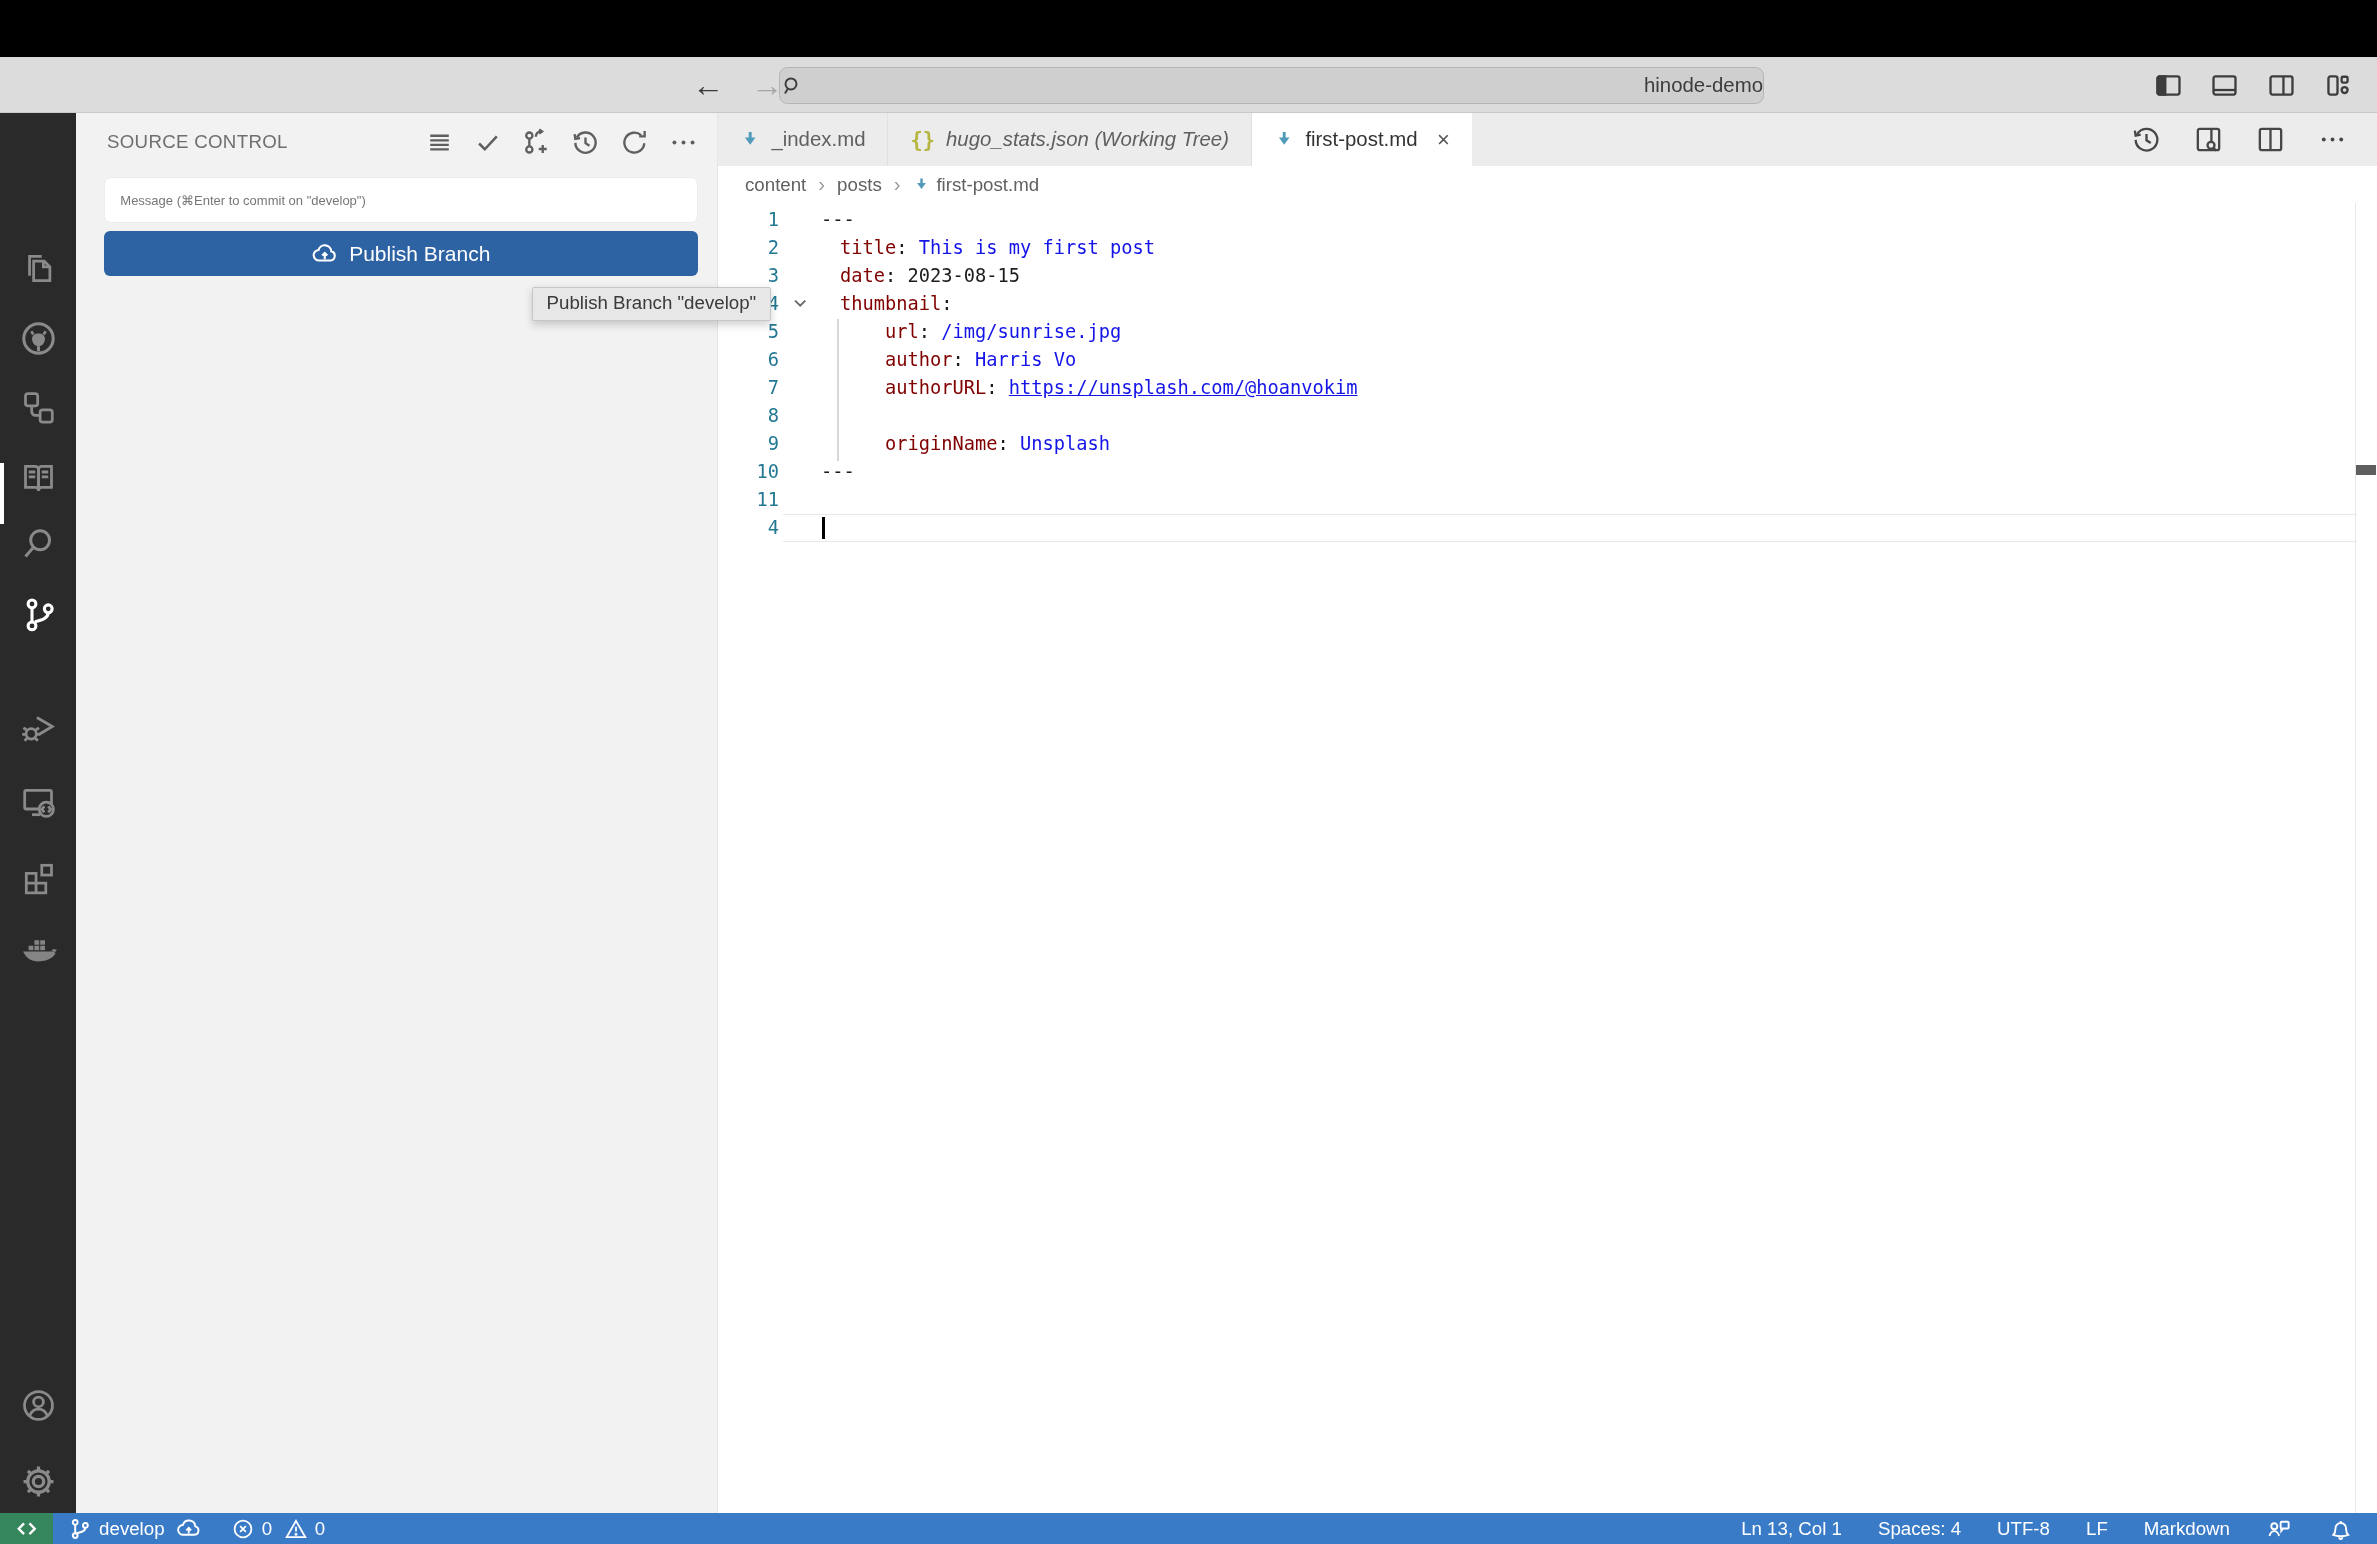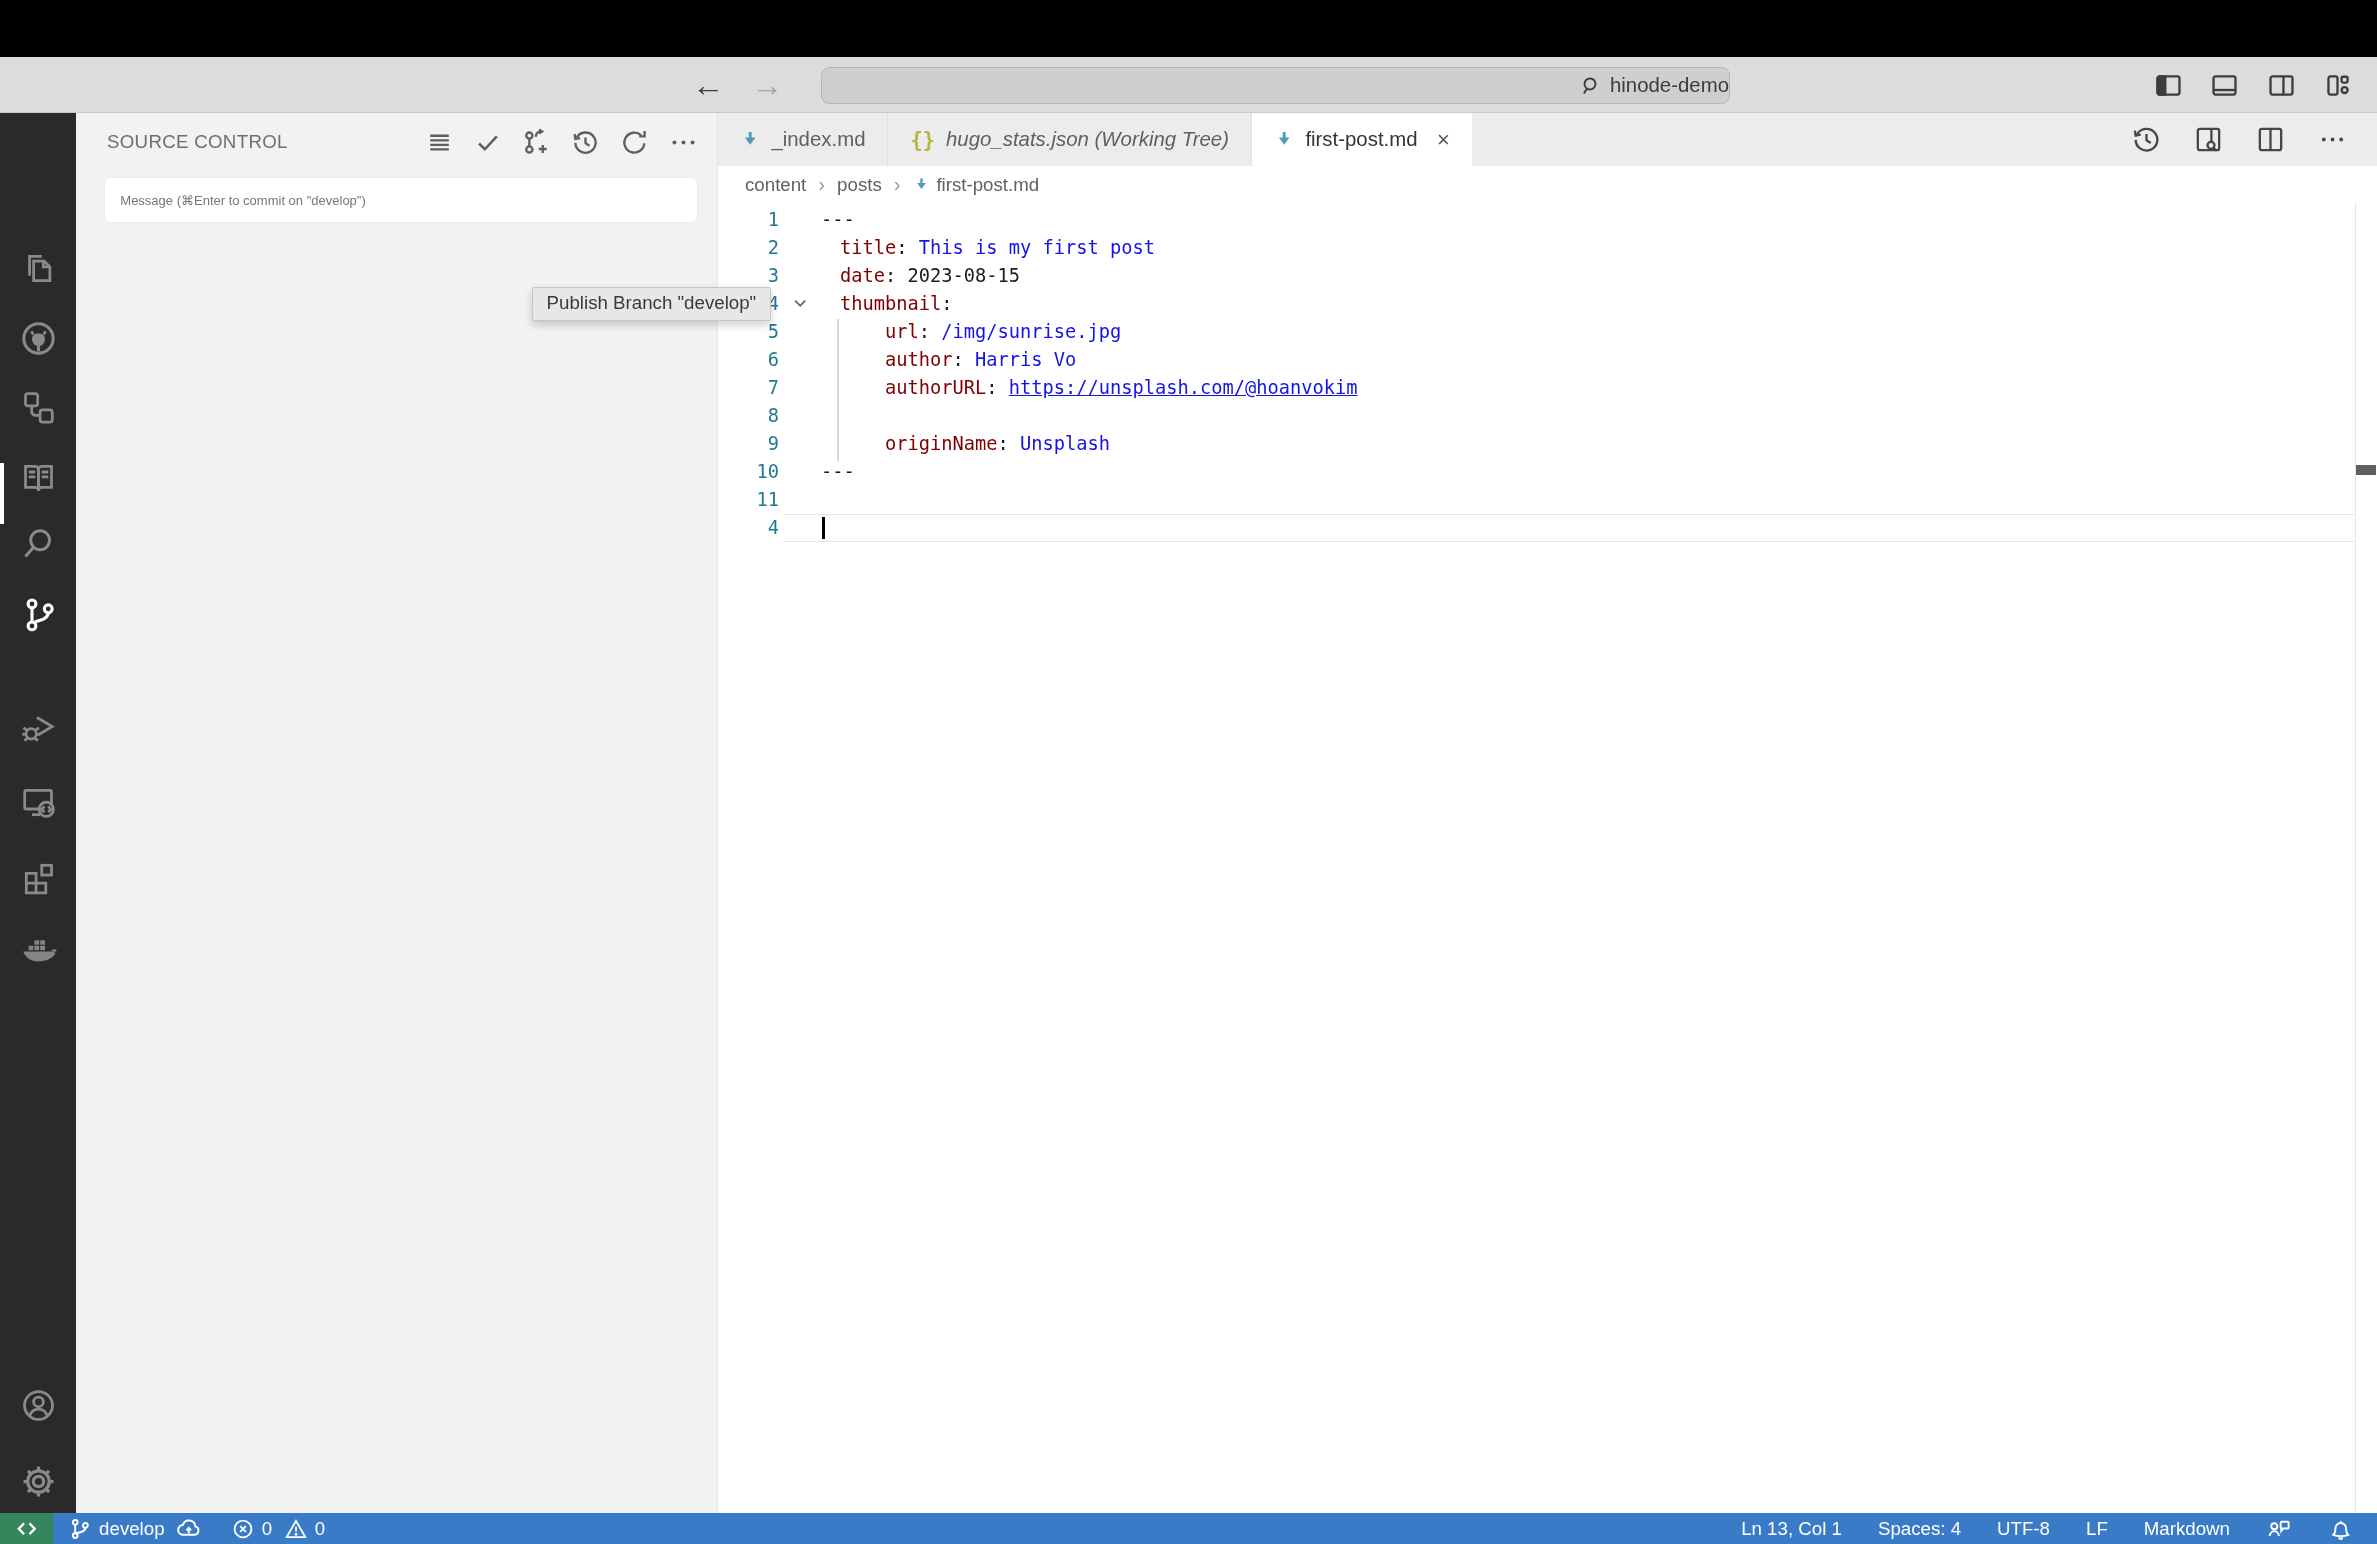--- a/index.html
+++ b/index.html
@@ -9,24 +9,24 @@
   svg { display: block; }
 
   
   .menu-strip { height: 57px; background: #000; }
   .titlebar { height: 56px; background: #dcdcdc; position: relative;
     border-bottom: 0.8px solid #c9c9c9; }
   .nav-arrows { position: absolute; left: 692px; top: 0; height: 56px;
     display: flex; align-items: center; gap: 27px; font-size: 32px; }
   .arrow-back { color: #3c3c3c; }
   .arrow-fwd { color: #a6a6a6; }
-  .search-box { position: absolute; left: 779px; top: 10.2px; width: 909px; height: 37px;
+  .search-box { position: absolute; left: 779px; top: 10.2px; width: 985px; height: 37px;
     background: #cfcfcf; border: 0.8px solid #b5b5b5; border-radius: 8.5px;
-    display: flex; align-items: center; justify-content: flex-end; gap: 8.5px;
-    color: #3c3c3c; font-size: 20.4px; margin-left: 42px; }
+    display: flex; align-items: center; justify-content: space-between; gap: 8.5px;
+    color: #3c3c3c; font-size: 20.4px; }
   .titlebar-actions { position: absolute; right: 24px; top: 0; height: 56px;
     display: flex; align-items: center; gap: 25.5px; }
 
   
   .main { display: flex; height: 1400px; }
 
   .activitybar { width: 76px; background: #2a2a2a; position: relative; flex: none; }
   .ab-item { position: absolute; left: 0; width: 76px; height: 54px;
     display: flex; align-items: center; justify-content: center; }
   .ab-indicator { position: absolute; left: 0; top: 350px; width: 4.2px; height: 61px;
@@ -295,20 +295,29 @@
               <circle cx="3" cy="8" r="1.1"></circle>
               <circle cx="8" cy="8" r="1.1"></circle>
               <circle cx="13" cy="8" r="1.1"></circle>
             </svg>
         </span>
       </span>
     </div>
 
     <input class="commit-input" type="text" placeholder="Message (⌘Enter to commit on &quot;develop&quot;)" style="">
 
+    <button class="publish-btn">
+      <span>
+        <svg width="25.5" height="25.5" viewBox="0 0 16 16" fill="none" stroke="#ffffff" stroke-width="1.3">
+            <path d="M4.6 12.2h7a2.9 2.9 0 0 0 .5-5.7 4.1 4.1 0 0 0-8-.9 2.7 2.7 0 0 0 .5 6.6z"></path>
+            <path d="M8 11.4V7.6M6.4 9.1L8 7.5l1.6 1.6"></path>
+          </svg>
+      </span>
+      <span>Publish Branch</span>
+    </button>
   </div>
 
   <div class="editor">
     <div class="tabbar">
       <div class="tab">
         <span>
           <svg width="20.4" height="20.4" viewBox="0 0 24 24" fill="#519aba">
               <rect x="10.3" y="3.5" width="3.4" height="8"></rect>
               <path d="M5.8 10h12.4L12 18.5z"></path>
             </svg>

